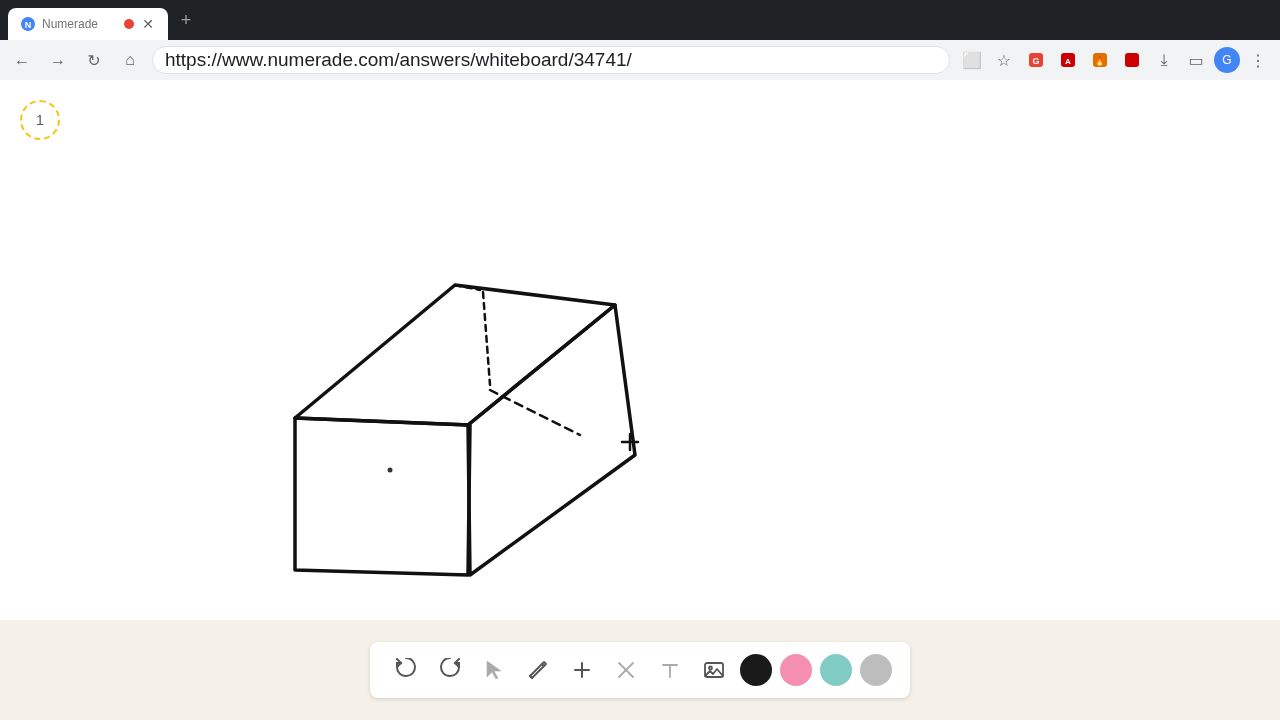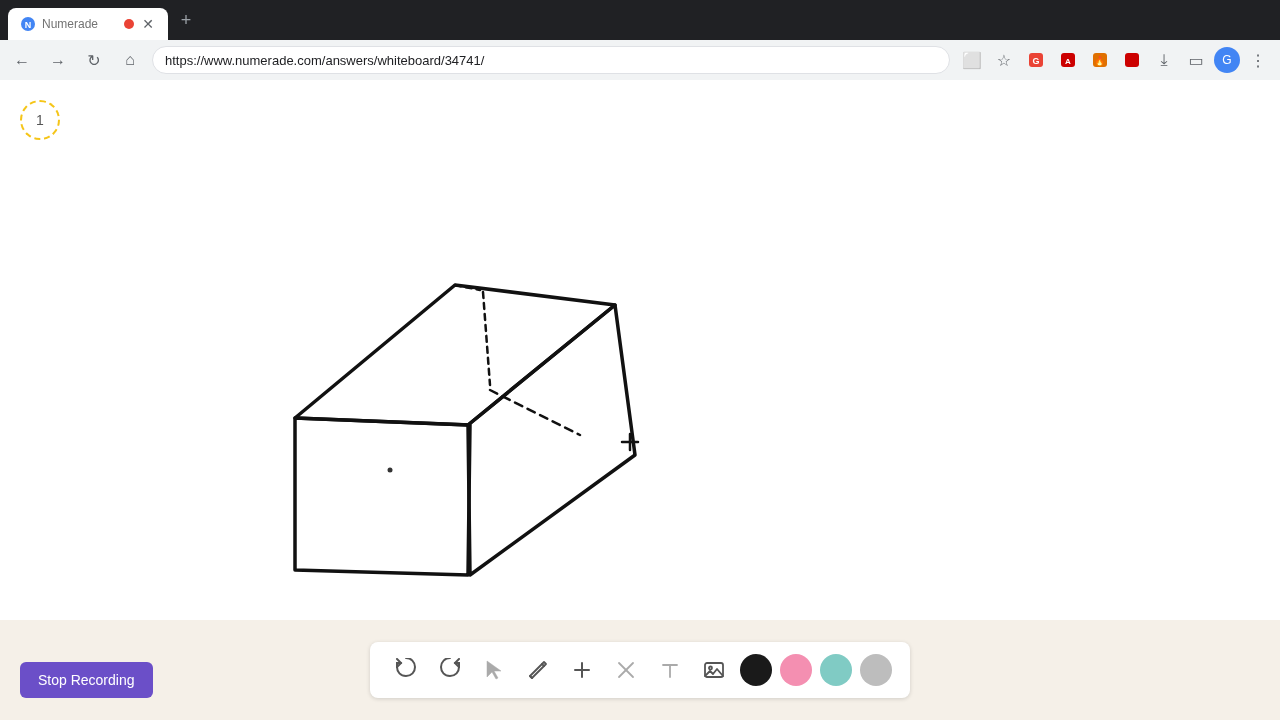--- a/index.html
+++ b/index.html
@@ -86,21 +86,21 @@
     }
     .address-bar {
       flex: 1;
       height: 28px;
       background: #fff;
       border: 1px solid #dfe1e5;
       border-radius: 14px;
       display: flex;
       align-items: center;
       padding: 0 12px;
-      font-size: 13px;
+      font-size: 19px;
       color: #202124;
     }
     .nav-icons {
       display: flex;
       align-items: center;
       gap: 4px;
     }
     .nav-icon-btn {
       width: 28px;
       height: 28px;
@@ -296,21 +296,20 @@
 
     <path d="M622 342 L638 342 M630 334 L630 350" fill="none" stroke="#111" stroke-width="2.5" stroke-linecap="round"></path>
 
     <circle cx="390" cy="370" r="2.5" fill="#333"></circle>
   </svg>
 
 </div>
 
 <div class="bottom-area">
 
-  <button class="stop-recording-btn">Stop Recording</button>
 
   <div class="toolbar">
 
     <div class="tool-btn">
       <svg width="24" height="24" viewBox="0 0 24 24" fill="none" stroke="#555" stroke-width="2" stroke-linecap="round">
         <path d="M3 9l4-4-4-4"></path>
         <path d="M7 5H3v4"></path>
         <path d="M3 9c0 5 3.5 9 9 9s9-4 9-9-4-9-9-9"></path>
       </svg>
     </div>

